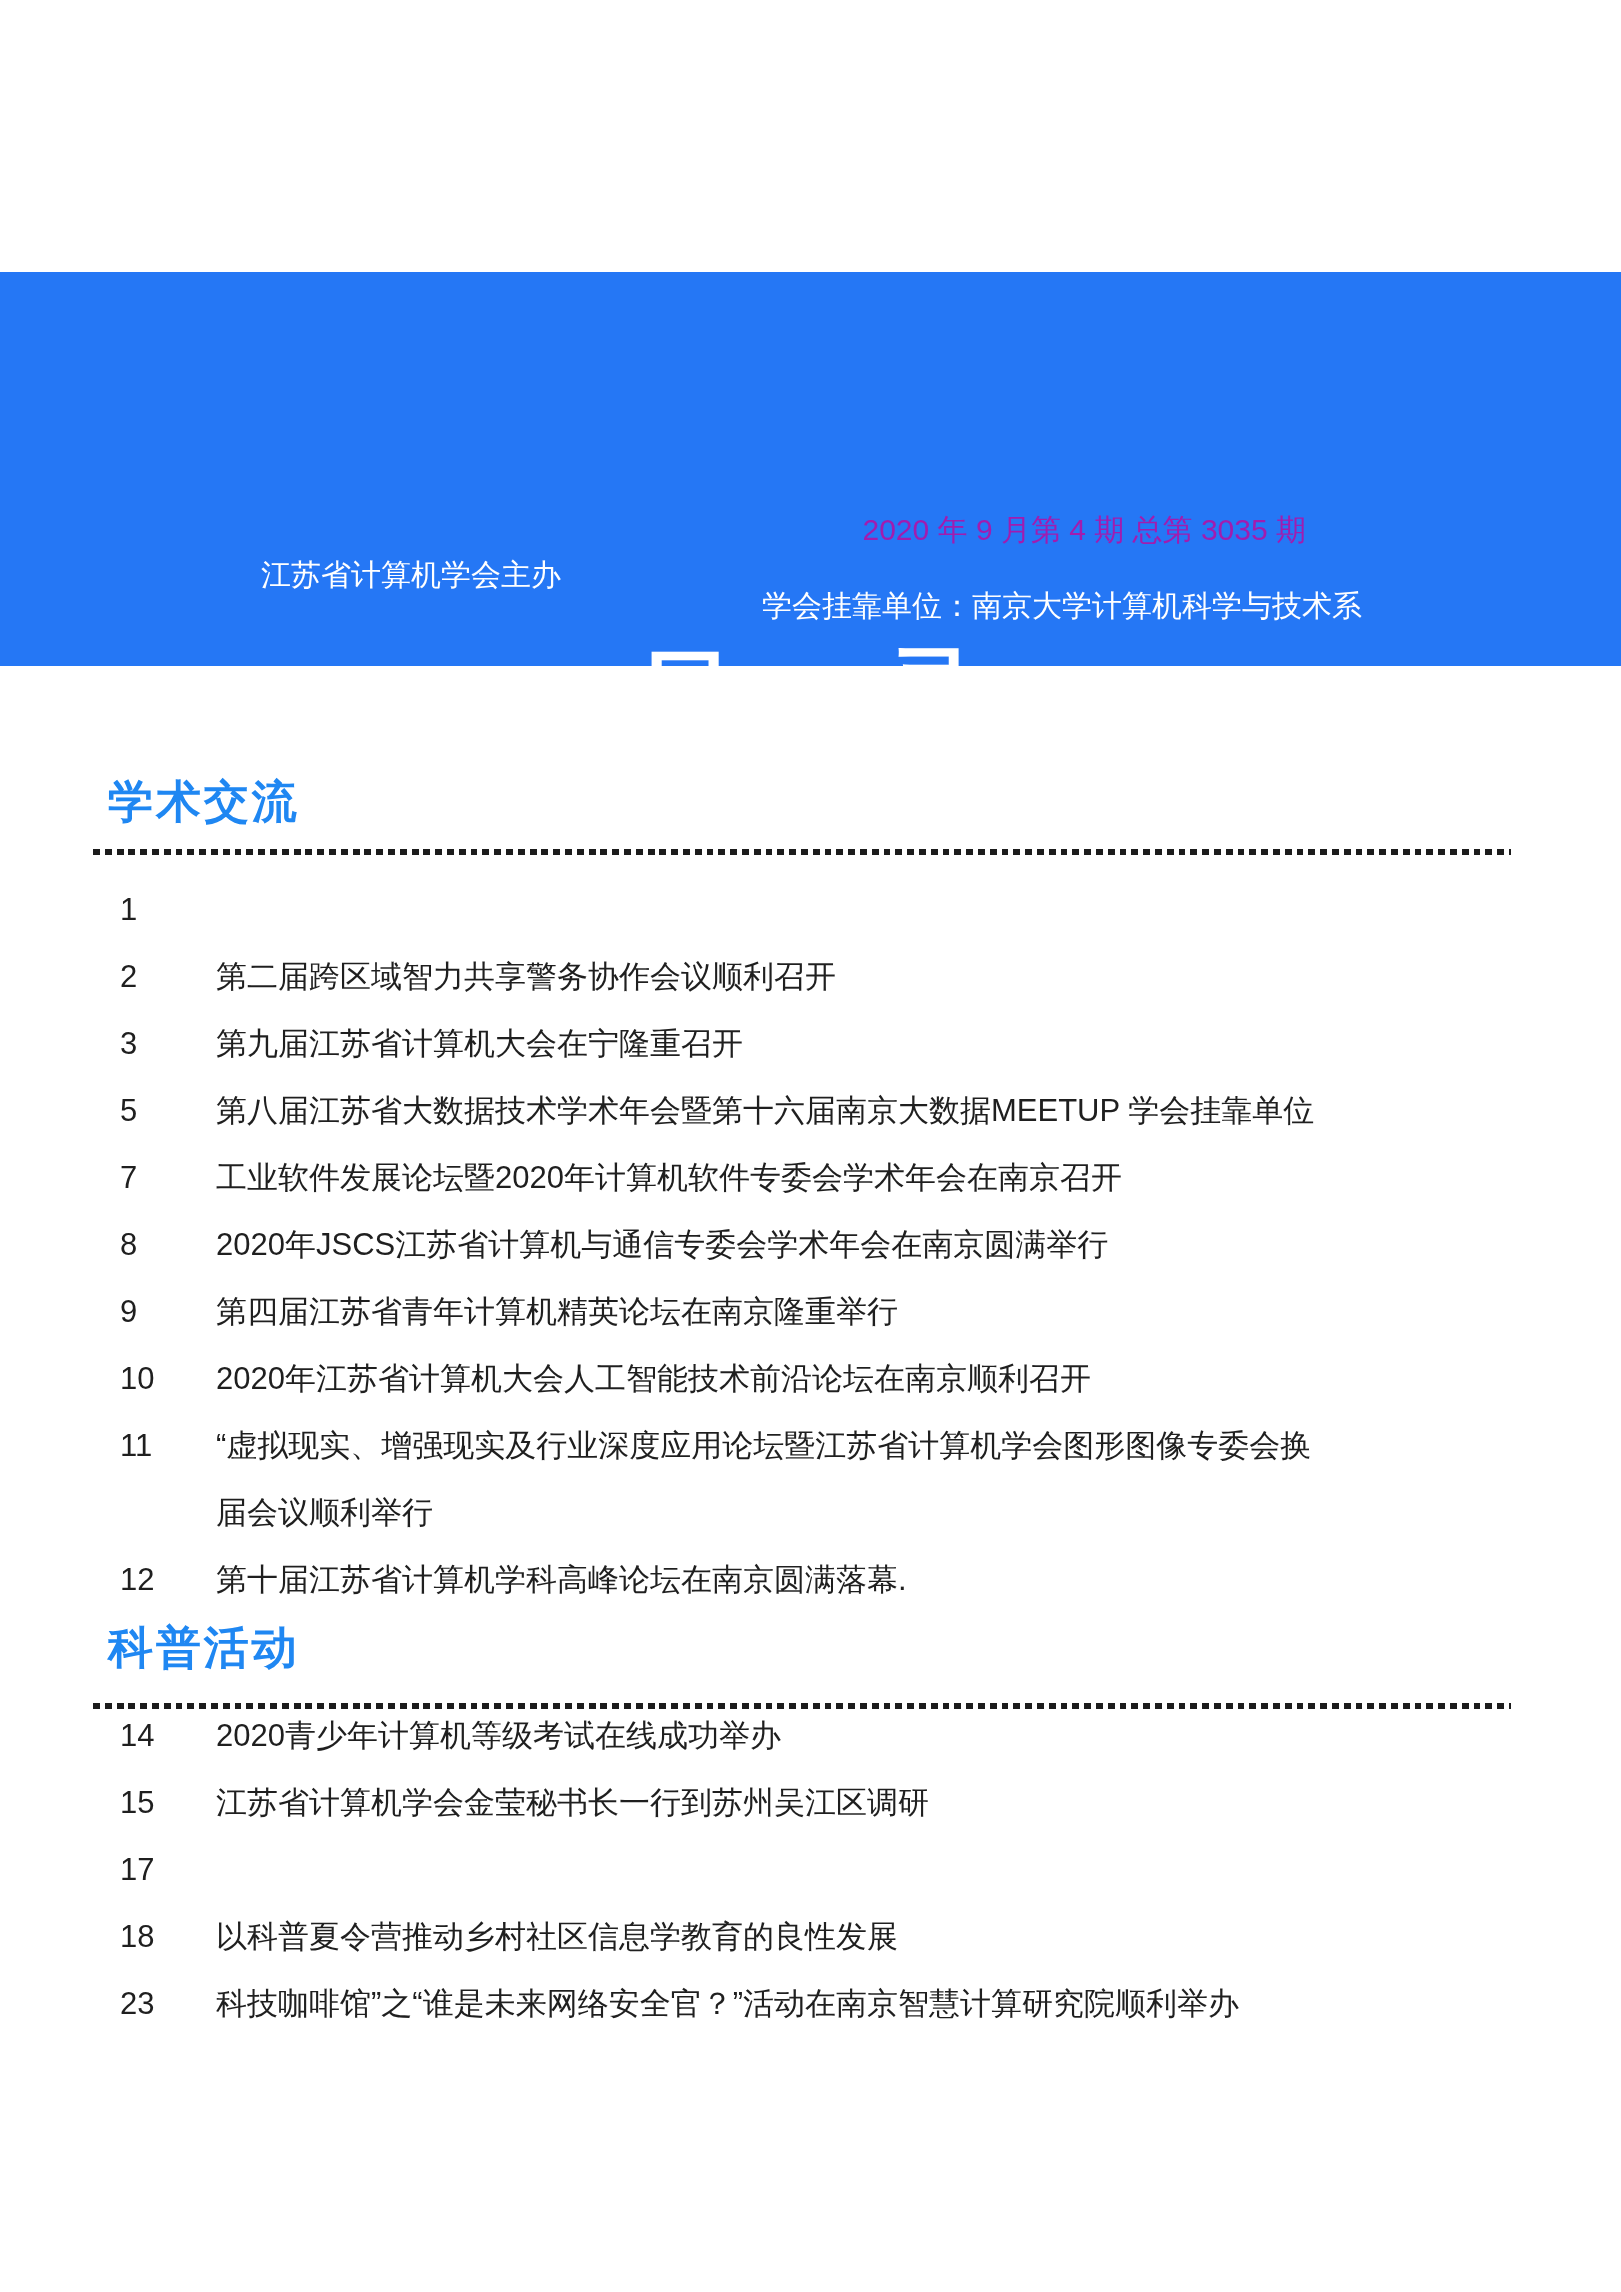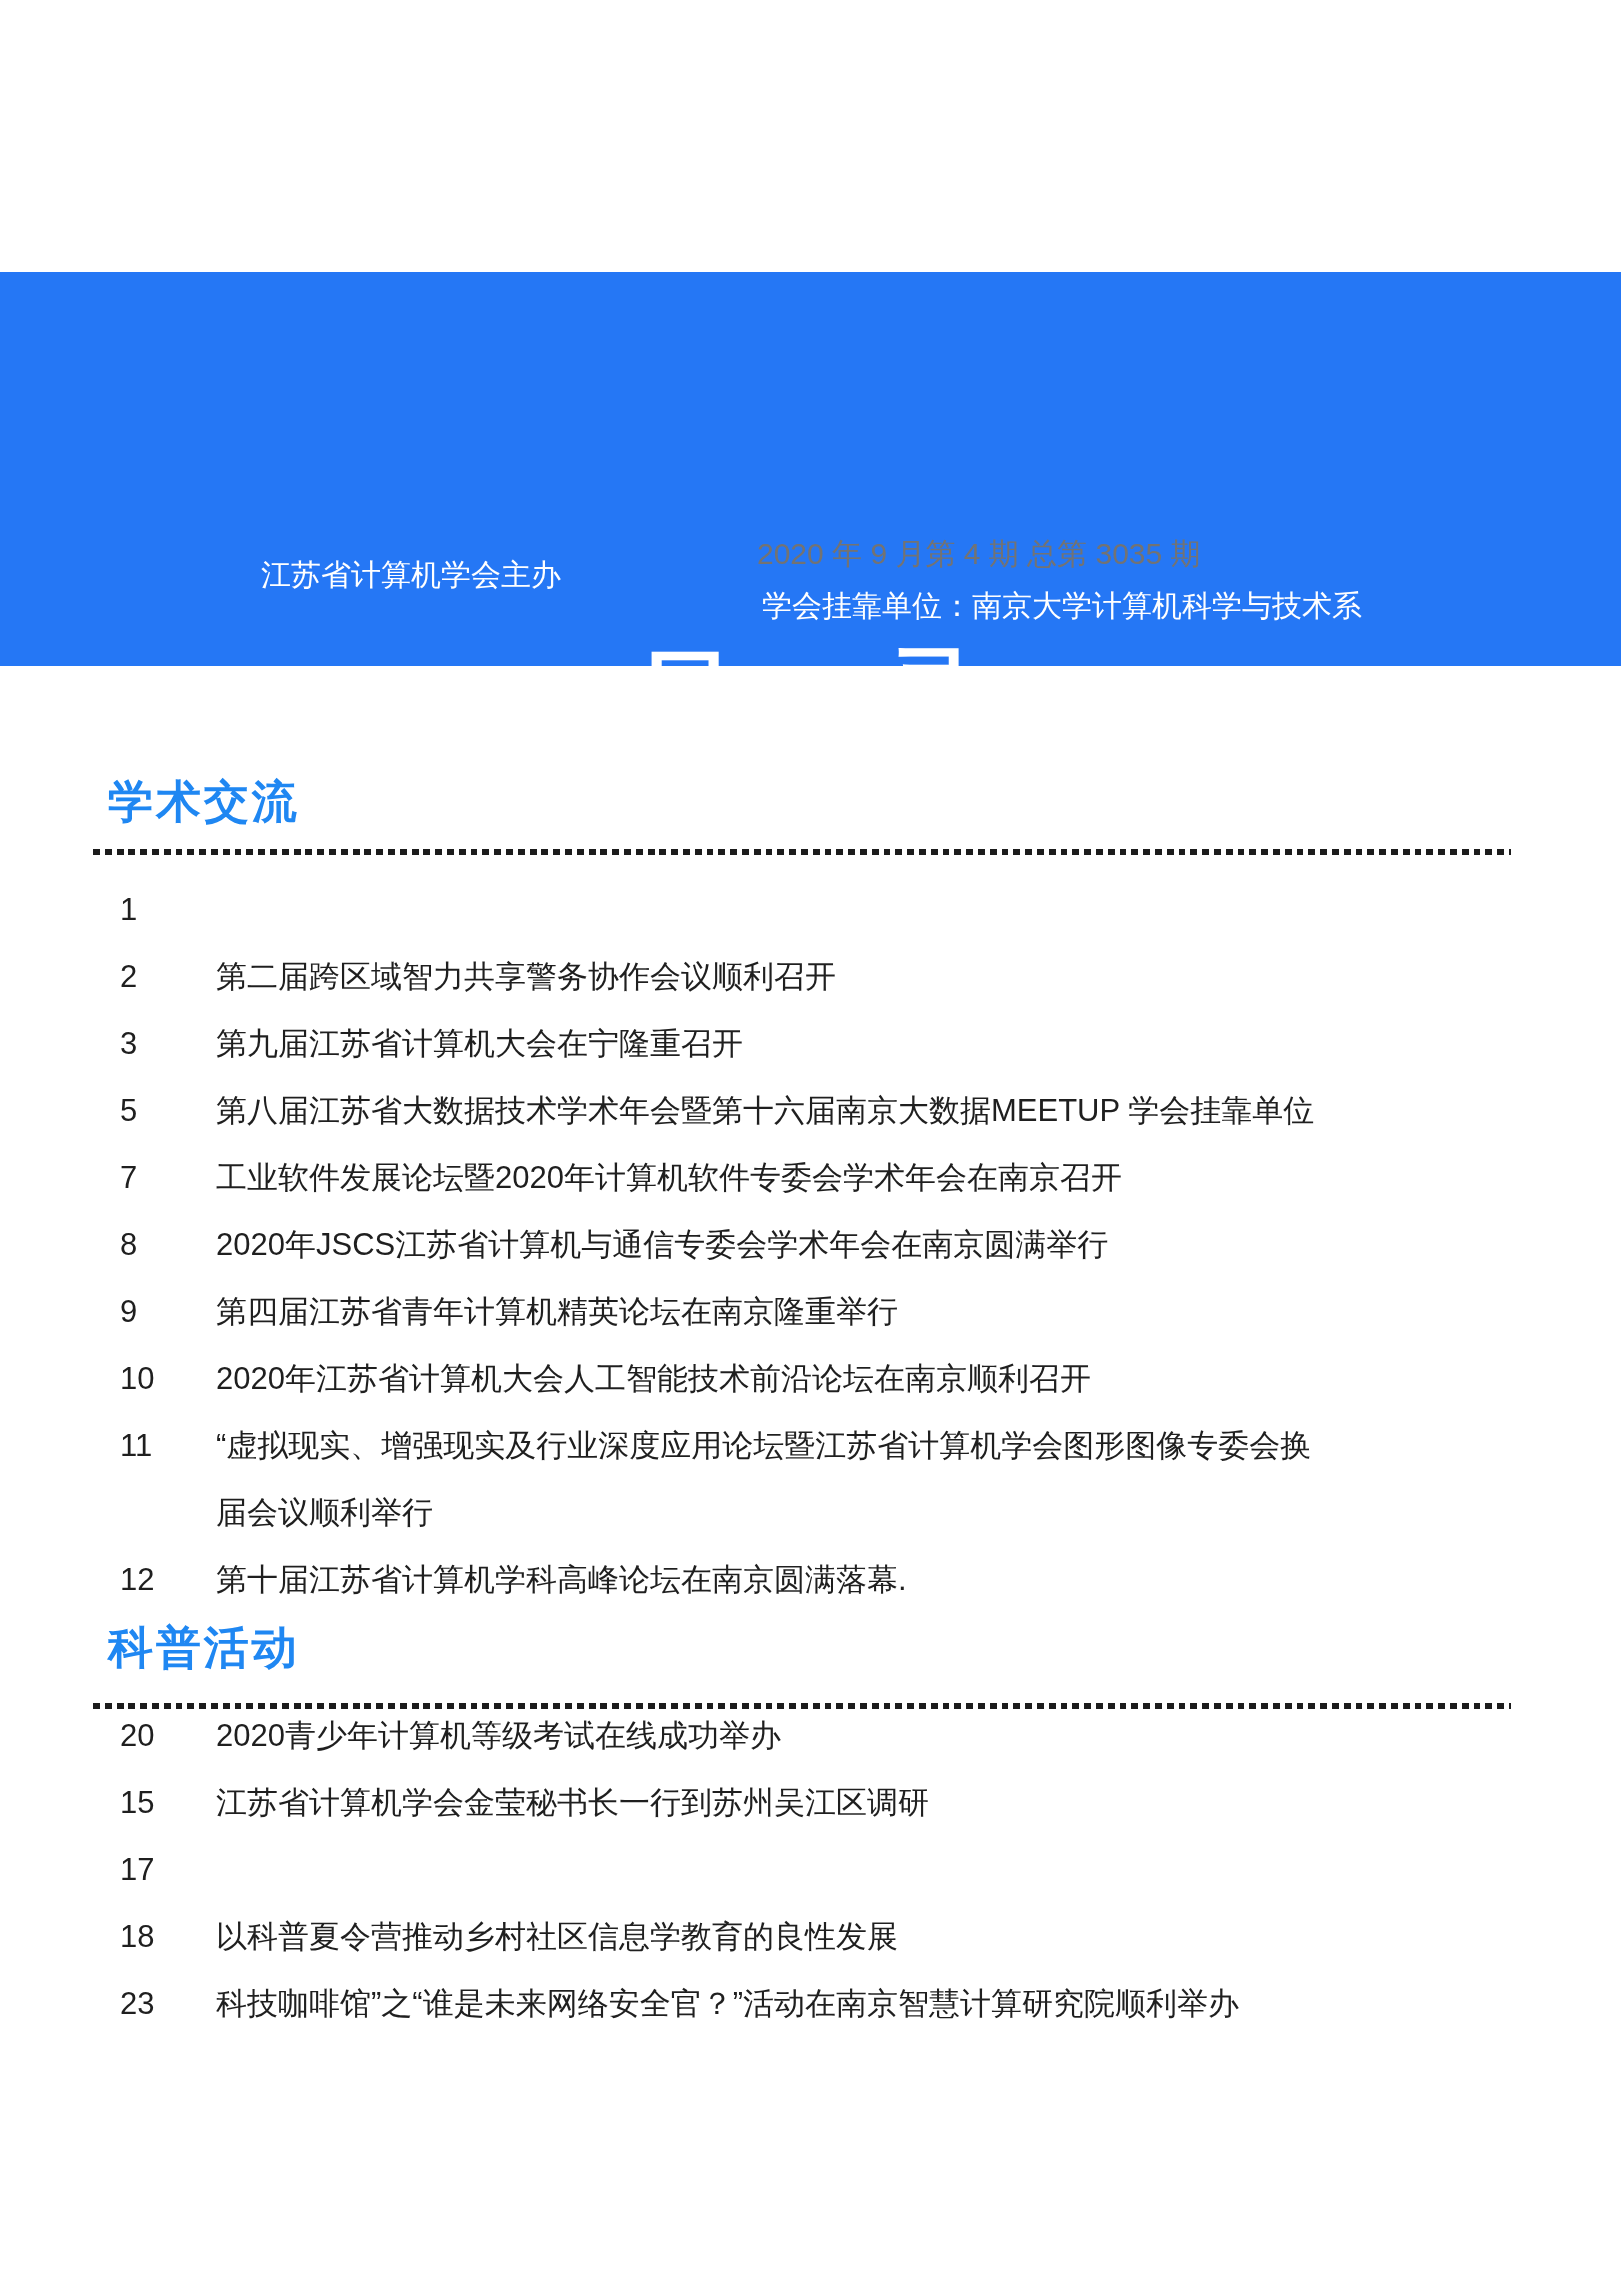--- a/index.html
+++ b/index.html
@@ -36,26 +36,25 @@
     color: #ffffff;
     font-size: 98px;
     font-weight: bold;
     line-height: 1;
   }
   .banner-issue {
     position: absolute;
     left: 757px;
     top: 512px;
     width: 549px;
-    text-align: left;
-    color: #737373;
+    text-align: right;
+    color: #a21caf;
     font-size: 30px;
     line-height: 1.2;
     white-space: nowrap;
-    margin-top: 24px;
   }
   .banner-org {
     position: absolute;
     left: 261px;
     top: 557px;
     color: #ffffff;
     font-size: 30px;
     line-height: 1.2;
     white-space: nowrap;
     text-align: right;
@@ -188,21 +187,21 @@
       <span class="row-no">12</span>
       <span class="row-text">第十届江苏省计算机学科高峰论坛在南京圆满落幕.</span>
     </div>
   </div>
 
   <div class="sec-heading s2">科普活动</div>
   <div class="dotted-sep s2"></div>
 
   <div class="rows s2">
     <div class="row">
-      <span class="row-no">20</span>
+      <span class="row-no">14</span>
       <span class="row-text">2020青少年计算机等级考试在线成功举办</span>
     </div>
     <div class="row">
       <span class="row-no">15</span>
       <span class="row-text">江苏省计算机学会金莹秘书长一行到苏州吴江区调研</span>
     </div>
     <div class="row">
       <span class="row-no">17</span>
     </div>
     <div class="row">

